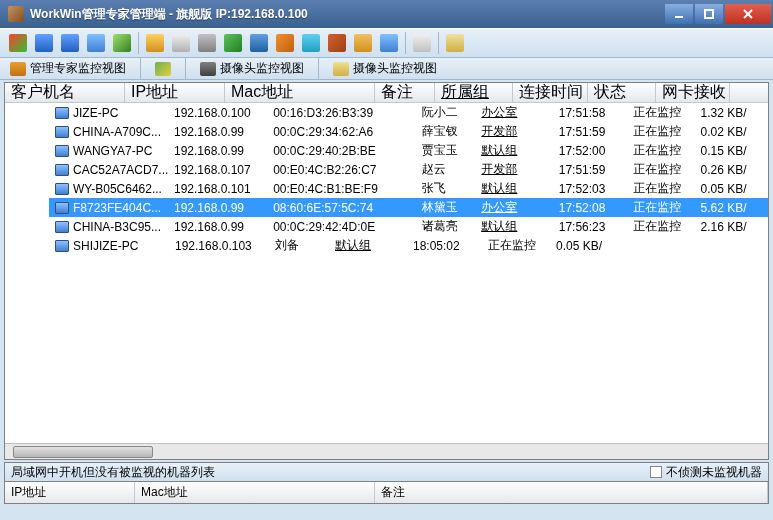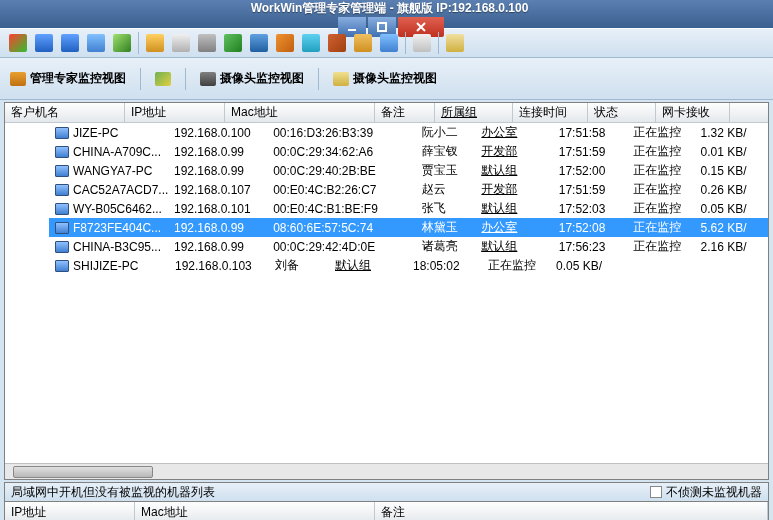--- a/index.html
+++ b/index.html
@@ -1,35 +1,35 @@
 <!DOCTYPE html>
 <html><head>
 <meta charset="utf-8">
 <style>
 * { margin: 0; padding: 0; box-sizing: border-box; font-family: "Microsoft YaHei", Tahoma, Arial, sans-serif; font-size: 12px; }
 body { background: #d4e4f0; width: 773px; height: 520px; overflow: hidden; }
-.titlebar { height: 28px; background: linear-gradient(to bottom, #5a7fb0, #3a6090); display: flex; align-items: center; padding: 0 2px 0 8px; color: #fff; font-weight: bold; text-shadow: 0 1px 1px rgba(0,0,0,.4); flex-direction: column; }
+.titlebar { height: 28px; background: linear-gradient(to bottom, #5a7fb0, #3a6090); display: flex; align-items: center; padding: 0 2px 0 8px; color: #fff; font-weight: bold; text-shadow: 0 1px 1px rgba(0,0,0,.4); }
 .titlebar .icon { width: 16px; height: 16px; margin-right: 6px; background: linear-gradient(135deg,#c89060,#805020); border-radius: 2px; }
 .titlebar .title { flex: 1; font-size: 12px; }
 .winbtns { display: flex; }
 .winbtn { width: 28px; height: 20px; margin-left: 2px; display: flex; align-items: center; justify-content: center; border-radius: 0 0 2px 2px; }
 .winbtn.min { background: linear-gradient(to bottom,#88aee0,#4070b0); }
 .winbtn.max { background: linear-gradient(to bottom,#88aee0,#4070b0); }
 .winbtn.close { width: 46px; background: linear-gradient(to bottom,#e06050,#c03020); }
 .winbtn svg { stroke: #fff; stroke-width: 2; fill: none; }
 .toolbar { height: 30px; background: linear-gradient(to bottom,#e8f0f8,#cfe0ef); border-top: 1px solid #fff; border-bottom: 1px solid #a0b8d0; display: flex; align-items: center; padding: 0 6px; gap: 2px; }
 .tbtn { width: 24px; height: 24px; border: 1px solid transparent; border-radius: 3px; display: flex; align-items: center; justify-content: center; cursor: pointer; }
 .tsep { width: 1px; height: 22px; background: #a0b8d0; margin: 0 2px; }
 .ticon { width: 18px; height: 18px; border-radius: 2px; }
-.viewbar { height: 42px; background: linear-gradient(to bottom,#e8f0f8,#cfe0ef); border-bottom: 1px solid #a0b8d0; display: flex; align-items: center; padding: 0 6px; gap: 8px; font-weight: bold; }
+.viewbar { height: 22px; background: linear-gradient(to bottom,#e8f0f8,#cfe0ef); border-bottom: 1px solid #a0b8d0; display: flex; align-items: center; padding: 0 6px; gap: 8px; }
 .vitem { display: flex; align-items: center; gap: 4px; cursor: pointer; padding: 2px 4px; }
 .vitem .vicon { width: 16px; height: 14px; border-radius: 2px; }
 .mainarea { height: 378px; background: #fff; border: 1px solid #808080; margin: 2px 4px; display: flex; flex-direction: column; }
 .thead { display: flex; height: 20px; background: linear-gradient(to bottom,#fefefe,#e4e8ec); border-bottom: 1px solid #c0c8d0; }
-.th { border-right: 1px solid #c0c8d0; padding: 2px 6px; font-size: 12px; color: #000; display: flex; align-items: center; overflow: hidden; white-space: nowrap; }
+.th { border-right: 1px solid #c0c8d0; padding: 2px 6px; font-size: 16px; color: #000; display: flex; align-items: center; overflow: hidden; white-space: nowrap; }
 .tbody { flex: 1; overflow: auto; background: #fff; padding-left: 44px; }
 .tr { display: flex; height: 19px; align-items: center; }
 .tr.sel { background: #3399ff; color: #fff; }
 .td { padding: 1px 6px; font-size: 12px; overflow: hidden; white-space: nowrap; display: flex; align-items: center; }
 .pc { width: 14px; height: 12px; margin-right: 4px; background: linear-gradient(to bottom,#90c0ff,#4080d0); border: 1px solid #305080; border-radius: 1px; flex-shrink: 0; }
 .c-host { width: 120px; } .c-ip { width: 100px; } .c-mac { width: 150px; } .c-remark { width: 60px; } .c-group { width: 78px; text-decoration: underline; } .c-time { width: 75px; } .c-status { width: 68px; } .c-net { width: 74px; }
 .hscroll { height: 16px; background: #e8e8e8; border-top: 1px solid #c0c0c0; display: flex; align-items: center; }
 .thumb { width: 140px; height: 12px; background: linear-gradient(to bottom,#e0e0e0,#b8b8b8); border: 1px solid #888; border-radius: 2px; margin-left: 8px; }
 .bottomhdr { height: 20px; background: linear-gradient(to bottom,#e8f0f8,#cfe0ef); border: 1px solid #808080; margin: 0 4px; display: flex; align-items: center; padding: 0 6px; font-size: 12px; }
 .bottomhdr .lbl { flex: 1; }
@@ -197,21 +197,21 @@
         <div class="td c-group">
           <span>开发部</span>
         </div>
         <div class="td c-time">
           <span>17:51:59</span>
         </div>
         <div class="td c-status">
           <span>正在监控</span>
         </div>
         <div class="td c-net">
-          <span>0.01 KB/</span>
+          <span>0.02 KB/</span>
         </div>
       </div>
       <div class="tr">
         <div class="td c-host">
           <div class="pc"></div>
           <span>WANGYA7-PC</span>
         </div>
         <div class="td c-ip">
           <span>192.168.0.99</span>
         </div>

